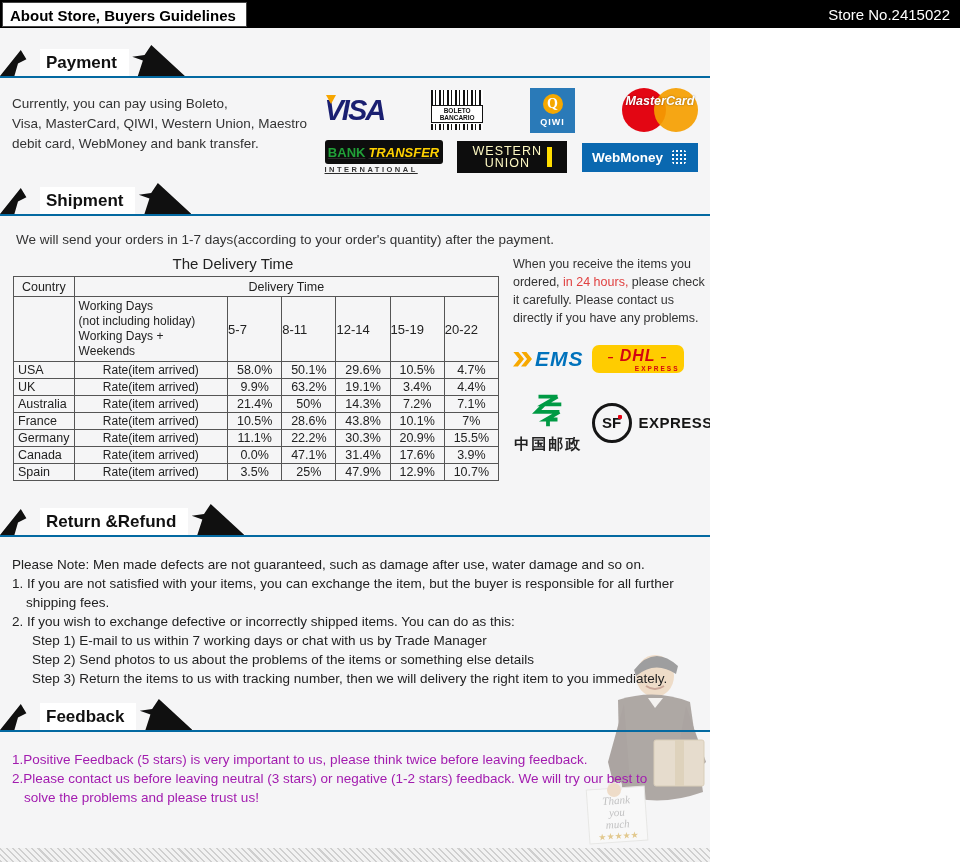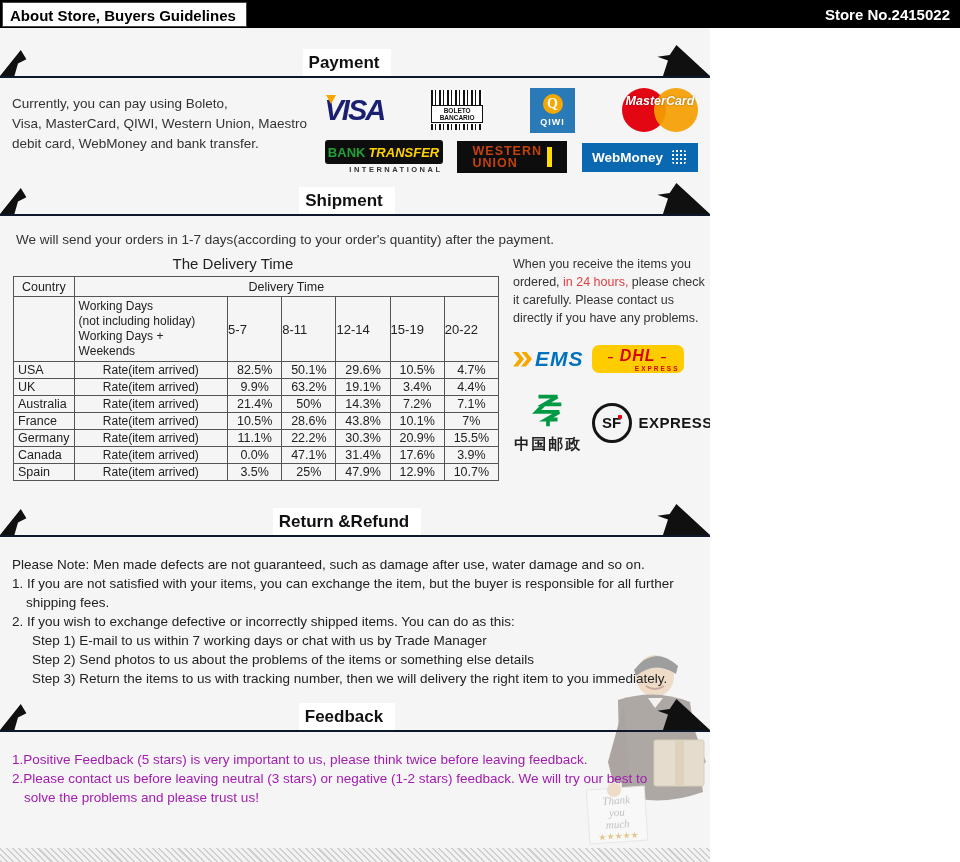--- a/index.html
+++ b/index.html
@@ -2,28 +2,28 @@
 <html><head>
 <meta charset="utf-8">
 <style>
   * { margin:0; padding:0; box-sizing:border-box; }
   html,body { width:960px; height:862px; background:#ffffff; font-family:"Liberation Sans", sans-serif; color:#2b2b2b; overflow:hidden; }
   .page { position:relative; width:960px; height:862px; }
 
   
   .topbar { position:absolute; top:0; left:0; width:960px; height:28px; background:#000; display:flex; align-items:center; justify-content:space-between; z-index:5; }
   .topbar-label { background:#fff; color:#000; font-size:15px; font-weight:700; height:25px; line-height:25px; padding:0 10px 0 7px; margin-left:2px; border:1px solid #444; }
-  .store-no { color:#fff; font-size:15px; font-weight:700; margin-right:10px; }
+  .store-no { color:#fff; font-size:15px; font-weight:400; margin-right:10px; }
 
   
   .content { position:absolute; top:28px; left:0; width:710px; height:834px; background:#f5f5f6; overflow:hidden; }
   .z2 { position:relative; z-index:2; }
 
   
-  .sec-head { display:flex; align-items:flex-end; border-bottom:2px solid #0f172a; height:34px;justify-content:space-between; }
+  .sec-head { display:flex; align-items:flex-end; border-bottom:2px solid #0369a1; height:34px; }
   .arrow-l { width:40px; height:26px; background:#101010; clip-path:polygon(0 100%, 52% 0, 66% 36%, 45% 52%, 36% 100%); }
   .sec-label { background:#fff; font-size:17px; font-weight:600; color:#111; padding:4px 12px 3px 6px; white-space:nowrap; }
   .arrow-r { width:56px; height:31px; background:#101010; clip-path:polygon(40% 0, 100% 100%, 16% 100%, 25% 50%, 6% 38%, 28% 32%); }
 
   
   .pay-body { display:flex; margin:8px 12px 0 12px; height:90px; }
   .pay-text { width:318px; font-size:13.5px; line-height:20px; padding-top:8px; color:#333; }
   .pay-logos { width:380px; }
   .logo-row { display:flex; align-items:center; justify-content:space-between; }
   .logo-row.r1 { height:48px; }
@@ -39,28 +39,28 @@
 
   .qiwi { width:45px; height:45px; background:#2a7ab8; display:flex; flex-direction:column; align-items:center; justify-content:center; }
   .qiwi-circle { width:20px; height:20px; border-radius:50%; background:#f5a800; color:#fff; font-size:14px; font-weight:900; display:flex; align-items:center; justify-content:center; font-family:"Liberation Serif", serif; }
   .qiwi-word { color:#fff; font-size:9px; font-weight:700; letter-spacing:1px; margin-top:3px; }
 
   .mastercard { position:relative; width:76px; height:46px; }
   .mc-red { position:absolute; left:0; top:1px; width:44px; height:44px; border-radius:50%; background:#e30613; }
   .mc-org { position:absolute; right:0; top:1px; width:44px; height:44px; border-radius:50%; background:#f59e00; opacity:.92; }
   .mc-word { position:absolute; top:7px; left:0; width:100%; text-align:center; color:#fff; font-size:12.5px; font-weight:700; font-style:italic; text-shadow:0 0 2px rgba(0,0,0,.45); }
 
-  .bank-transfer { width:118px; text-align:right; }
+  .bank-transfer { width:118px; text-align:left;text-decoration:underline; }
   .bt-box { background:#0d0d0d; border-radius:3px; height:24px; display:flex; align-items:center; justify-content:center; gap:3px; }
   .bt-bank { color:#21a038; font-weight:900; font-size:13px; }
   .bt-transfer { color:#ffd200; font-weight:900; font-style:italic; font-size:13px; }
   .bt-intl { font-size:7.5px; letter-spacing:2.5px; color:#333; font-weight:700; margin-top:1px; }
 
   .western { width:110px; height:32px; background:#0d0d0d; display:flex; align-items:center; justify-content:center; }
-  .wu-lines { color:#c2410c; font-weight:700; font-size:12.5px; line-height:12px; letter-spacing:1px; }
+  .wu-lines { text-align:center; color:#fef9c3; font-weight:400; font-size:12.5px; line-height:12px; letter-spacing:1px; }
   .wu-bars { width:3px; height:20px; border-left:3px solid #ffdd00; border-right:2px solid #ffdd00; margin-left:5px; }
 
   .webmoney { width:116px; height:29px; background:#0a68b0; display:flex; align-items:center; justify-content:center; gap:7px; }
   .wm-word { color:#fff; font-size:13.5px; font-weight:600; }
   .wm-globe { width:18px; height:18px; border-radius:50%; background:
       repeating-linear-gradient(0deg,#0a68b0 0 2px,transparent 2px 4px),
       repeating-linear-gradient(90deg,#0a68b0 0 2px,transparent 2px 4px), #fff; }
 
   
   .sec-head.ship { margin-top:6px; }
@@ -207,21 +207,21 @@
             </td>
             <td class="day-cell">5-7</td>
             <td class="day-cell">8-11</td>
             <td class="day-cell">12-14</td>
             <td class="day-cell">15-19</td>
             <td class="day-cell">20-22</td>
           </tr>
           <tr>
             <td class="country-cell">USA</td>
             <td class="rate-cell">Rate(item arrived)</td>
-            <td class="val-cell">82.5%</td>
+            <td class="val-cell">58.0%</td>
             <td class="val-cell">50.1%</td>
             <td class="val-cell">29.6%</td>
             <td class="val-cell">10.5%</td>
             <td class="val-cell">4.7%</td>
           </tr>
           <tr>
             <td class="country-cell">UK</td>
             <td class="rate-cell">Rate(item arrived)</td>
             <td class="val-cell">9.9%</td>
             <td class="val-cell">63.2%</td>

